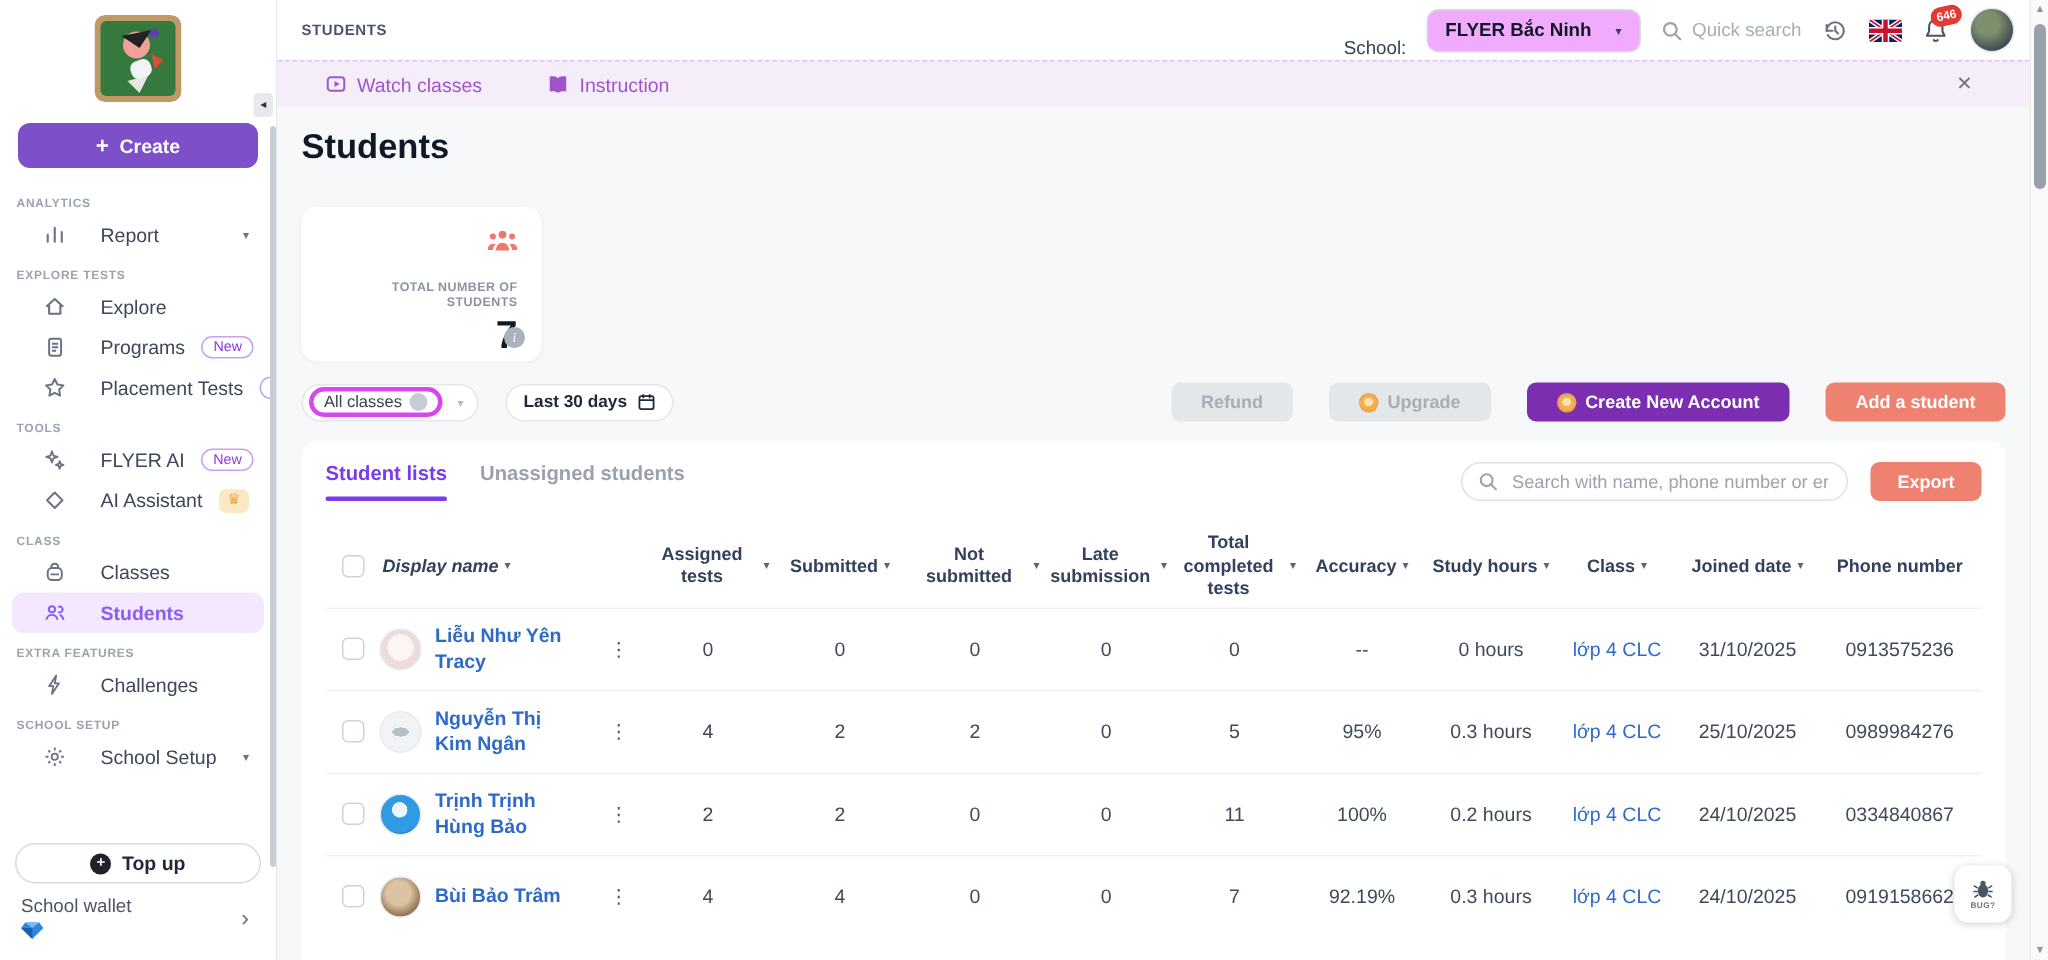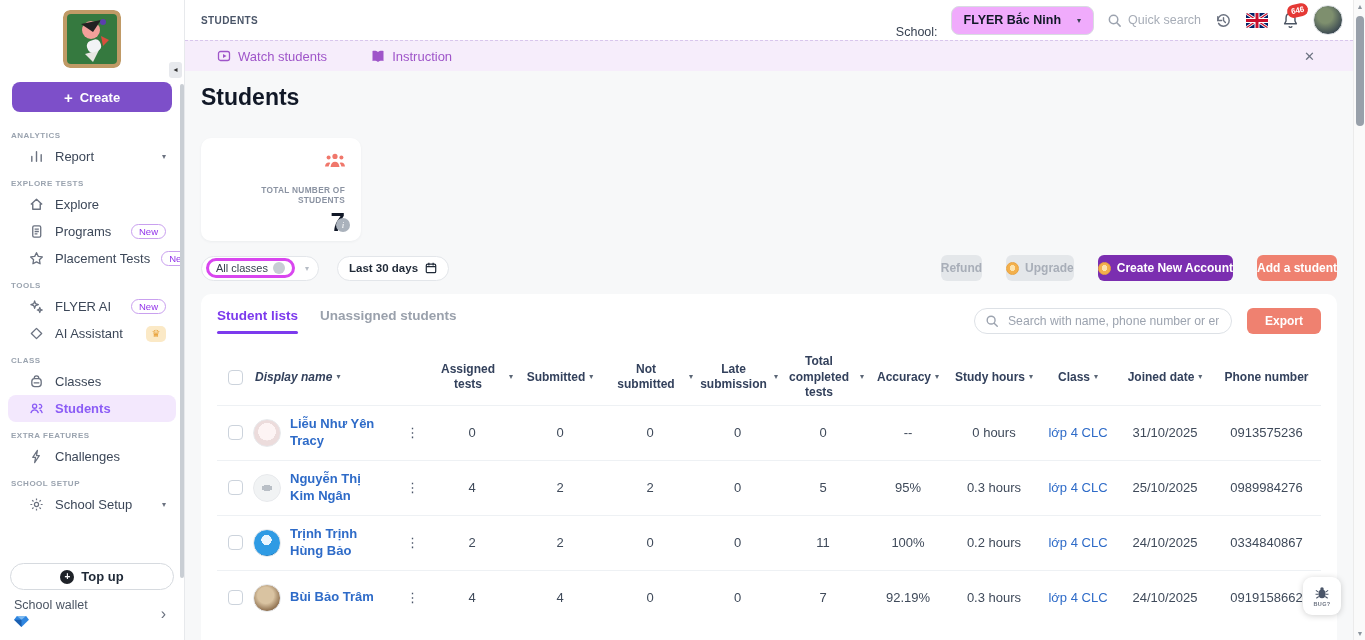--- a/index.html
+++ b/index.html
@@ -15,21 +15,21 @@
   .collapse-btn{position:absolute;right:2px;top:62px;width:13px;height:16px;background:#e7e9ed;
     border:none;border-radius:3px;color:#333;font-size:8px;line-height:16px;text-align:center;padding:0;cursor:pointer;}
   .create-btn{margin:4px 12px 10px;height:30px;background:#7d4fc9;color:#fff;border:none;border-radius:8px;
     font-weight:700;font-size:13px;display:flex;align-items:center;justify-content:center;gap:7px;cursor:pointer;}
   .create-btn .plus{font-size:15px;font-weight:700;}
   .nav{flex:1;overflow:hidden;}
   .sec-label{font-size:8px;font-weight:700;color:#9aa3af;letter-spacing:.5px;margin:9px 0 3px 11px;}
   .nav-item{display:flex;align-items:center;gap:11px;height:27px;padding:0 10px 0 20px;margin:0 8px;
     border-radius:8px;cursor:pointer;color:#3c4758;font-size:13px;font-weight:500;}
   .nav-item .nicon{width:16px;height:16px;display:flex;align-items:center;justify-content:center;flex:none;}
-  .nav-item .nlabel{white-space:nowrap;}
+  .nav-item .nlabel{white-space:nowrap;margin-left:12px;}
   .nav-item.active{background:#f3e8fd;color:#8b5cf6;font-weight:700;}
   .nav-item.active svg *{stroke:#8b5cf6;}
   .badge-new{margin-left:auto;font-size:9.5px;color:#9333ea;border:1px solid #c9a0ef;border-radius:999px;
     padding:1px 7px;background:#fff;font-weight:500;}
   .badge-crown{margin-left:auto;width:20px;height:16px;background:#fbe9c6;border-radius:5px;
     display:flex;align-items:center;justify-content:center;font-size:10px;color:#e8a33d;}
   .chev-dn{margin-left:auto;color:#6b7280;font-size:8px;}
   .sidebar-bottom{padding:8px 10px 8px;}
   .topup-btn{width:100%;height:27px;background:#fff;border:1px solid #d6dadf;border-radius:15px;
     display:flex;align-items:center;justify-content:center;gap:7px;font-size:13px;font-weight:700;color:#1f2937;cursor:pointer;}
@@ -79,21 +79,21 @@
     display:flex;align-items:center;padding:0 9px 0 4px;cursor:pointer;}
   .class-chip{border:3px solid #d946ef;border-radius:11px;padding:1px 7px;font-size:11px;color:#374151;
     display:flex;align-items:center;gap:5px;background:#fff;}
   .chip-x{width:12px;height:12px;border-radius:50%;background:#c7cdd4;color:#fff;font-size:7px;
     display:flex;align-items:center;justify-content:center;}
   .class-select .chev-dn{margin-left:auto;color:#b6bcc5;}
   .date-pill{margin-left:18px;height:25px;border:1px solid #e3e6ea;border-radius:13px;background:#fff;
     display:flex;align-items:center;gap:7px;padding:0 11px;font-size:11.5px;font-weight:700;color:#1f2937;cursor:pointer;}
   .actions{margin-left:auto;display:flex;align-items:center;gap:24px;}
   .btn{height:26px;border:none;border-radius:6px;font-size:12px;font-weight:700;display:flex;
-    align-items:center;gap:6px;padding:0 0;cursor:pointer;font-family:inherit;}
+    align-items:center;gap:6px;padding:0 20px;cursor:pointer;font-family:inherit;}
   .btn-disabled{background:#e4e7ea;color:#a8aeb8;}
   .btn-purple{background:#7b2eb0;color:#fff;}
   .btn-salmon{background:#ef8170;color:#fff;}
   .coin{width:13px;height:13px;border-radius:50%;background:radial-gradient(circle at 50% 45%,#fde3ae 0 35%,#f3b04c 36% 100%);
     border:1px solid #e9a340;}
 
   .table-card{margin-top:13px;background:#fff;border-radius:10px 10px 0 0;flex:1;padding:14px 16px 0;overflow:hidden;}
   .card-head{display:flex;}
   .tabs{display:flex;gap:22px;}
   .tab{font-size:13.5px;font-weight:700;padding-bottom:9px;cursor:pointer;position:relative;}
@@ -332,21 +332,21 @@
         <div class="avatar-top"></div>
       </div>
     </header>
 
     <div class="banner">
       <div class="banner-item">
         <svg width="14" height="14" viewBox="0 0 14 14" fill="none" stroke="#9f55c9" stroke-width="1.3">
             <rect x="1.5" y="2.5" width="11" height="9" rx="2"></rect>
             <polygon points="6,5 9.5,7 6,9" fill="#9f55c9" stroke="none"></polygon>
           </svg>
-        <span>Watch students</span>
+        <span>Watch classes</span>
       </div>
       <div class="banner-item">
         <svg width="14" height="13" viewBox="0 0 14 13" fill="#9f55c9">
             <path d="M7 2C5.8.8 3.6.5 1.5 1v10c2.1-.5 4.3-.2 5.5 1 1.2-1.2 3.4-1.5 5.5-1V1C10.4.5 8.2.8 7 2z"></path>
           </svg>
         <span>Instruction</span>
       </div>
       <span class="banner-close">✕</span>
     </div>
 

